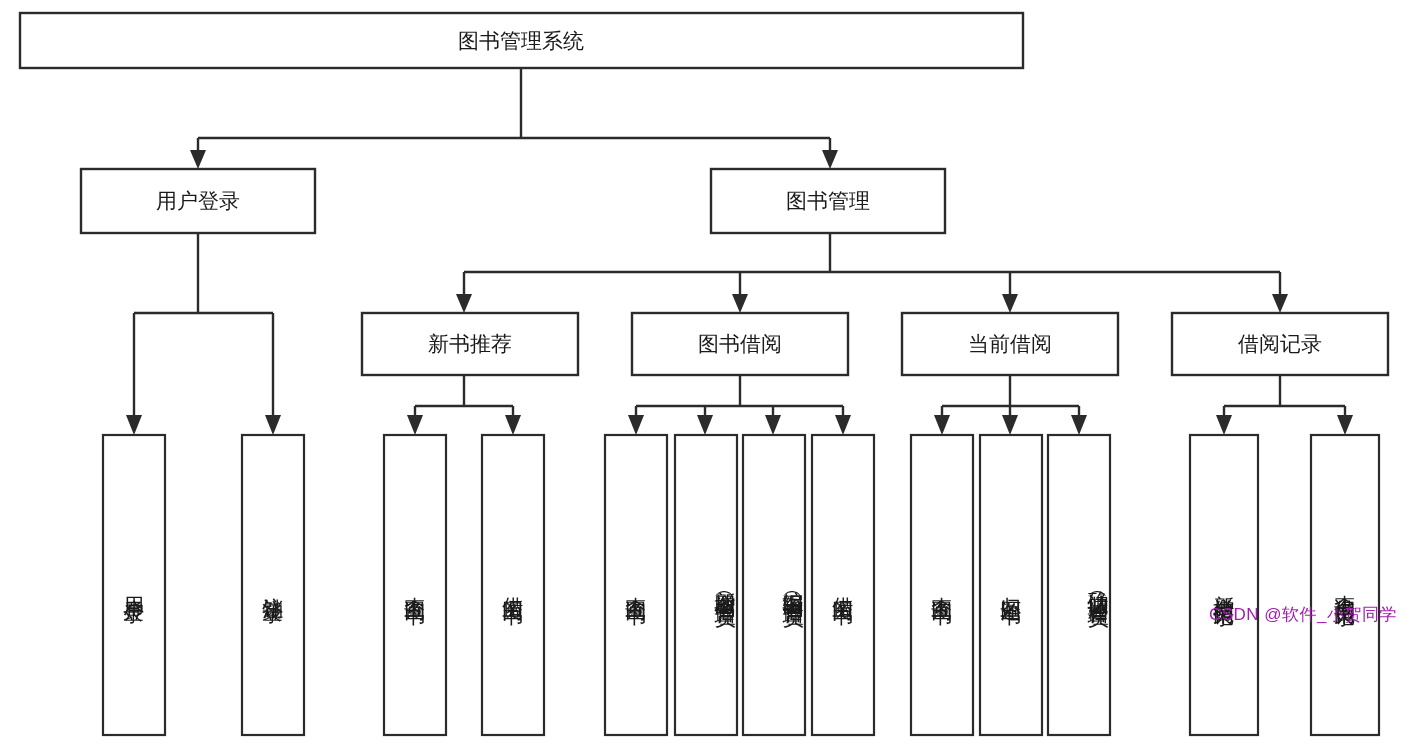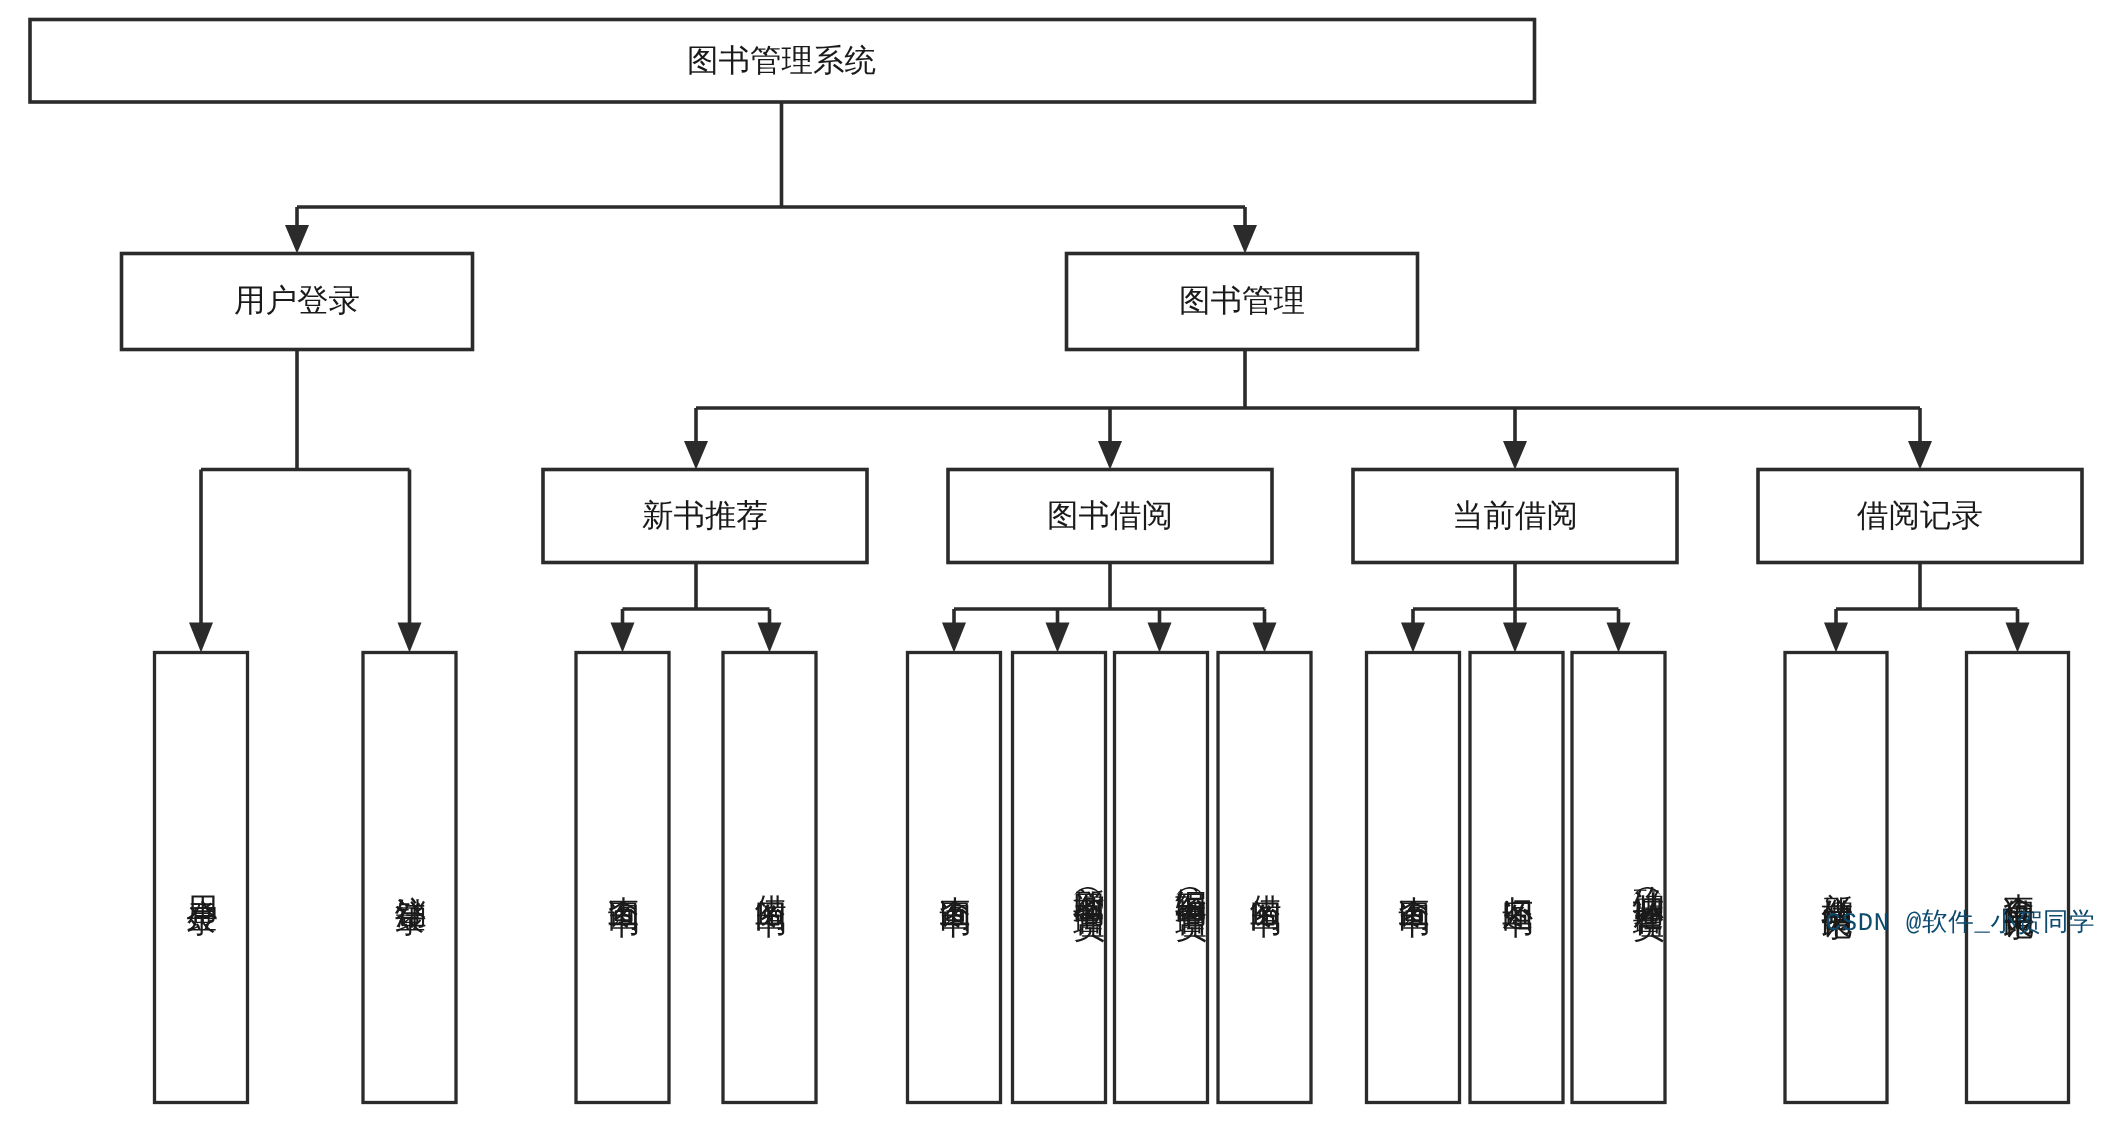--- a/index.html
+++ b/index.html
@@ -65,23 +65,23 @@
     stroke-linecap: butt;
   }
   .arrow-head {
     fill: #2b2b2b;
     stroke: none;
   }
   #watermark {
     position: absolute;
     right: 8px;
     bottom: 4px;
-    font-family: Liberation Mono, monospace;
+    font-family: Liberation Sans, sans-serif;
     font-size: 17px;
-    color: #0c4a6e;
+    color: #a21caf;
     letter-spacing: 0.5px;
     user-select: none;
     pointer-events: none;
   }
 </style>
 </head>
 <body>
 
 <div id="diagram-root">
 

